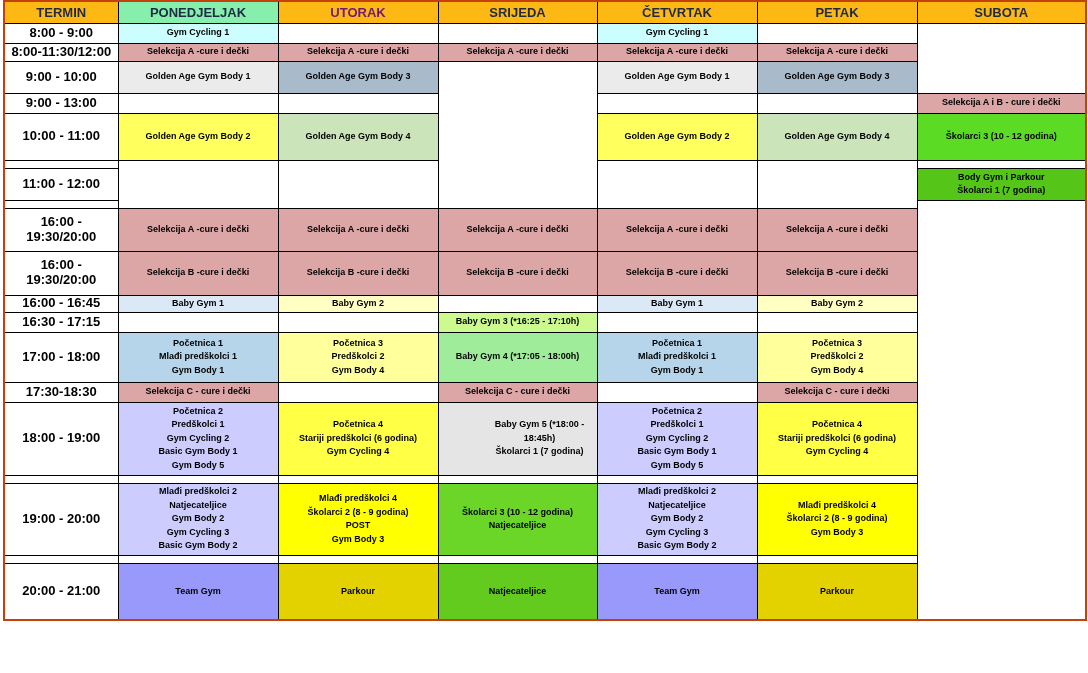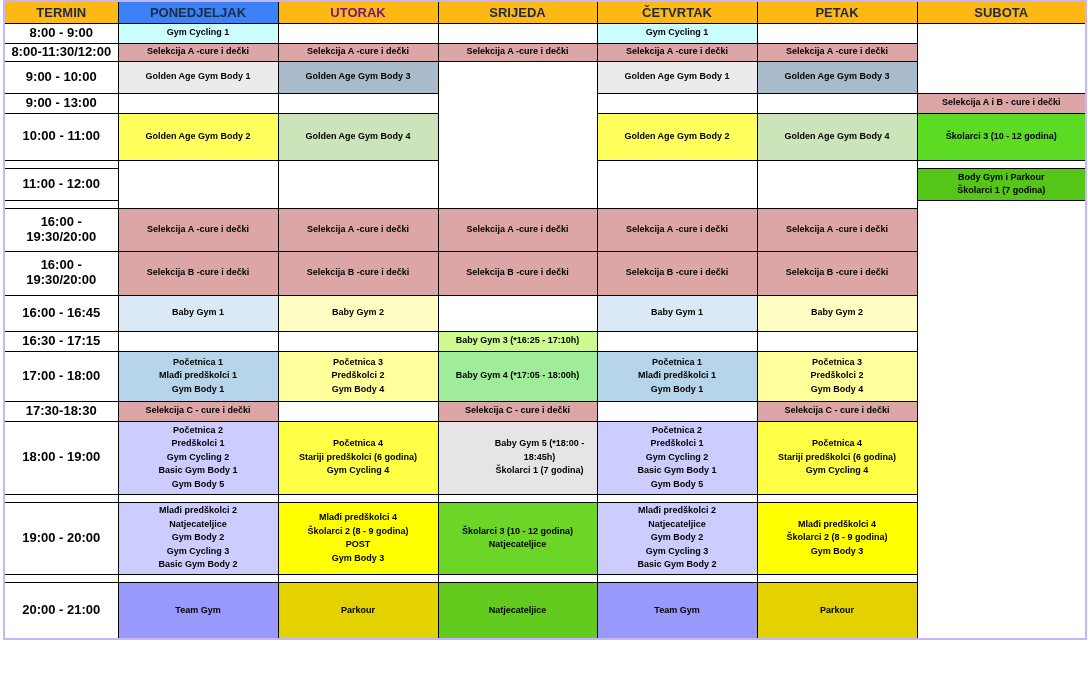--- a/index.html
+++ b/index.html
@@ -3,42 +3,42 @@
 <meta charset="utf-8">
 <style>
   html,body{margin:0;padding:0;background:#fff;}
   body{width:1088px;height:673px;font-family:"Liberation Sans",sans-serif;}
   .title{
     text-align:center;font-size:25px;font-weight:bold;color:#000;
     margin:5px 0 3px 0;letter-spacing:.2px;
   }
   table{
     border-collapse:collapse;table-layout:fixed;margin-left:3px;
-    border:2px solid #c4b5fd;
+    border:2px solid #c2410c;
   }
   th,td{
     border:1px solid #000;text-align:center;vertical-align:middle;
     padding:0;overflow:hidden;
   }
   thead tr{height:22px;}
   th{font-size:13px;font-weight:bold;}
   td.termin{font-size:13px;font-weight:bold;background:#fff;color:#000;line-height:1.15;}
   td .line{font-size:9px;font-weight:bold;color:#000;line-height:1.5;}
   
   tbody tr:nth-child(1){height:20px}
   tbody tr:nth-child(2){height:18px}
   tbody tr:nth-child(3){height:32px}
   tbody tr:nth-child(4){height:20px}
   tbody tr:nth-child(5){height:47px}
   tbody tr:nth-child(6){height:8px}
   tbody tr:nth-child(7){height:32px}
   tbody tr:nth-child(8){height:8px}
   tbody tr:nth-child(9){height:43px}
   tbody tr:nth-child(10){height:44px}
-  tbody tr:nth-child(11){height:36px}
+  tbody tr:nth-child(11){height:17px}
   tbody tr:nth-child(12){height:20px}
   tbody tr:nth-child(13){height:50px}
   tbody tr:nth-child(14){height:20px}
   tbody tr:nth-child(15){height:73px}
   tbody tr:nth-child(16){height:8px}
   tbody tr:nth-child(17){height:72px}
   tbody tr:nth-child(18){height:8px}
   tbody tr:nth-child(19){height:57px}
 </style>
 </head>
@@ -51,21 +51,21 @@
       <col style="width:160px">
       <col style="width:160px">
       <col style="width:159px">
       <col style="width:160px">
       <col style="width:160px">
       <col style="width:169px">
     </colgroup>
     <thead>
       <tr id="head-row">
           <th style="background: rgb(253, 184, 19); color: rgb(31, 42, 68);">TERMIN</th>
-          <th style="background: #3b82f6; color: rgb(31, 42, 68);">PONEDJELJAK</th>
+          <th style="background: #86efac; color: rgb(31, 42, 68);">PONEDJELJAK</th>
           <th style="background: rgb(253, 184, 19); color: #701a75;">UTORAK</th>
           <th style="background: rgb(253, 184, 19); color: rgb(31, 42, 68);">SRIJEDA</th>
           <th style="background: rgb(253, 184, 19); color: rgb(31, 42, 68);">ČETVRTAK</th>
           <th style="background: rgb(253, 184, 19); color: rgb(31, 42, 68);">PETAK</th>
           <th style="background: rgb(253, 184, 19); color: rgb(31, 42, 68);">SUBOTA</th>
         </tr>
     </thead>
     <tbody id="grid-body">
         <tr>
           <td class="termin">8:00 - 9:00</td>

